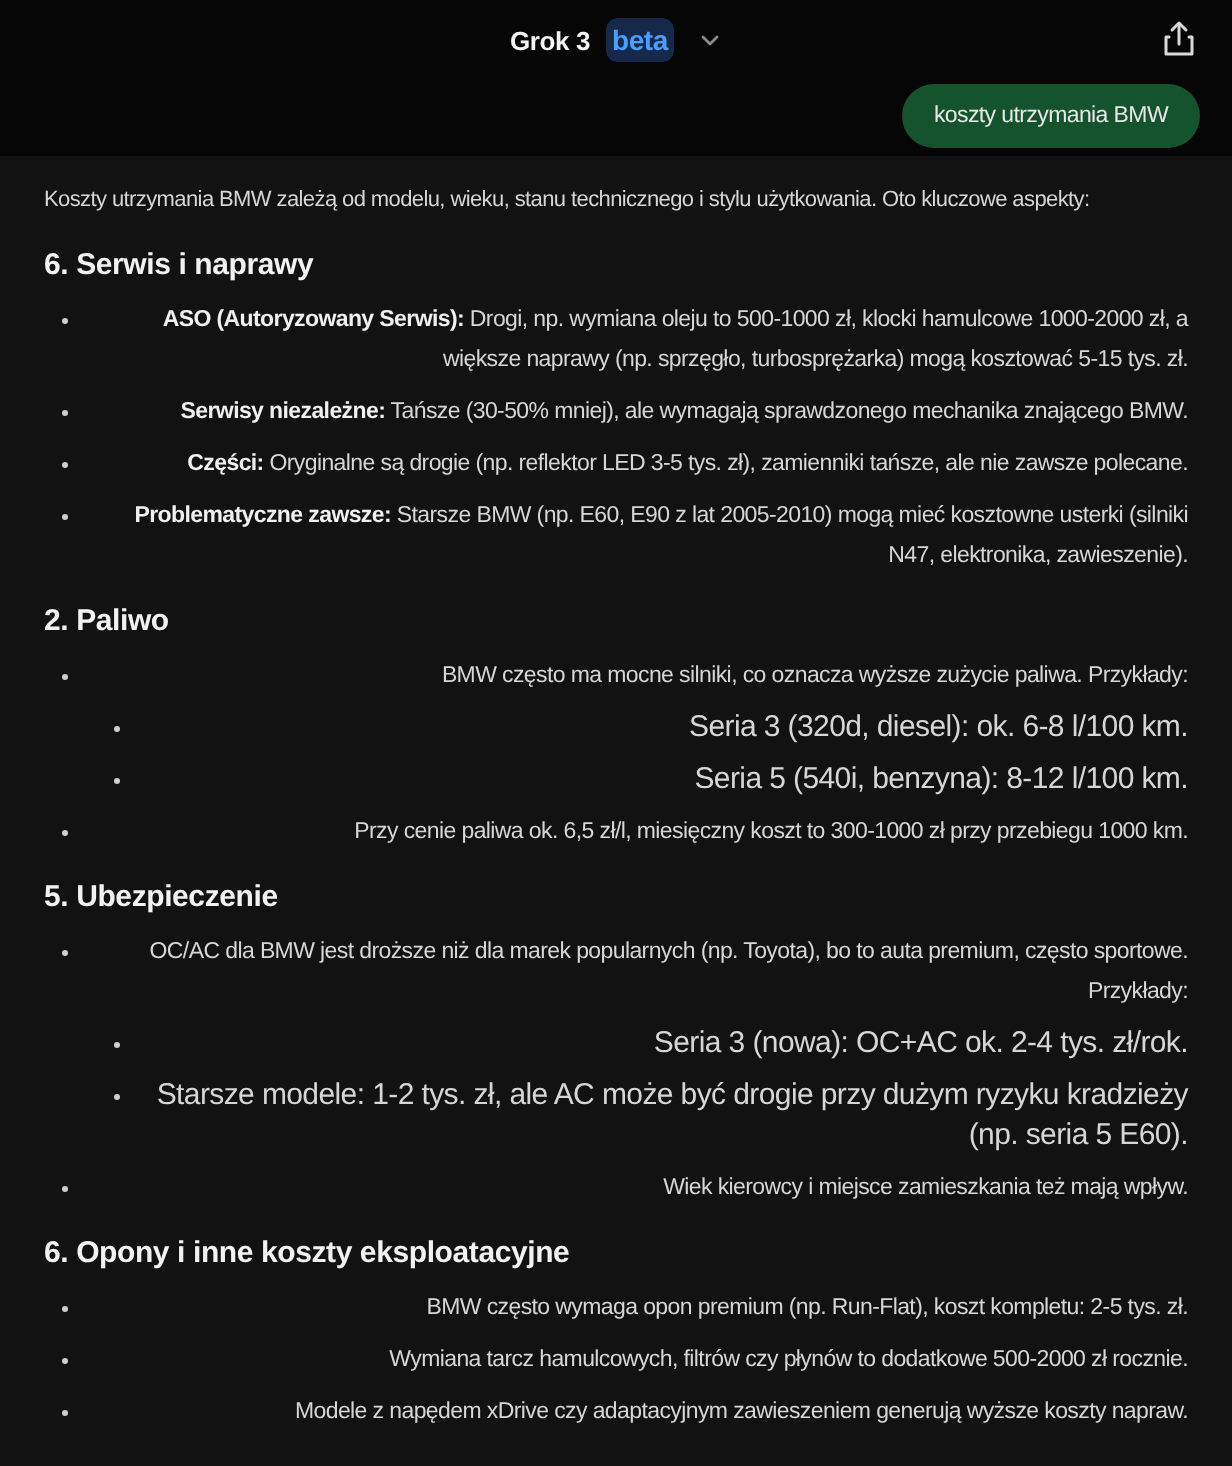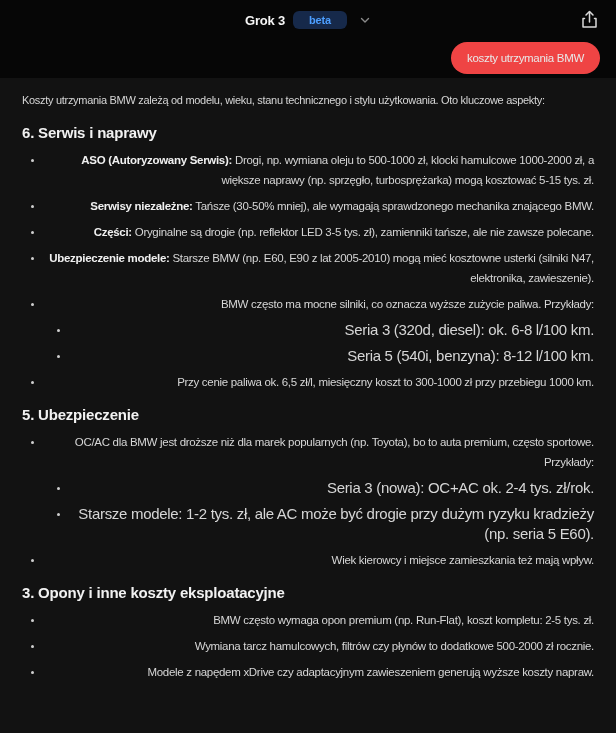--- a/index.html
+++ b/index.html
@@ -38,23 +38,23 @@
   }
   .model-title {
     color: #f5f5f5;
     font-size: 13px;
     font-weight: 700;
     letter-spacing: -0.2px;
   }
   .beta-badge {
     background: #16294a;
     color: #4d9fff;
-    font-size: 11px;
+    font-size: 14px;
     font-weight: 600;
-    padding: 3px 16px;
+    padding: 3px 3px;
     border-radius: 6px;
     letter-spacing: -0.2px;
   }
   .chevron {
     display: flex;
     align-items: center;
     margin-left: 4px;
   }
   .share-button {
     position: absolute;
@@ -70,21 +70,21 @@
     justify-content: center;
     cursor: pointer;
   }
   
   .user-row {
     display: flex;
     justify-content: flex-end;
     padding: 2px 16px 0 16px;
   }
   .user-bubble {
-    background: #ef4444;
+    background: #14532d;
     color: #e8e8e8;
     font-size: 11.5px;
     letter-spacing: -0.3px;
     line-height: 14px;
     padding: 9px 16px;
     border-radius: 18px;
     max-width: 70%;
   }
   
   .conversation {
@@ -194,38 +194,39 @@
   </div>
 
   <main class="conversation">
     <p class="intro">Koszty utrzymania BMW zależą od modelu, wieku, stanu technicznego i stylu użytkowania. Oto kluczowe aspekty:</p>
     <div id="sections">
         <h3 class="section-heading">6. Serwis i naprawy</h3>
         <ul class="bullet-list">
           <li><strong class="bullet-bold">ASO (Autoryzowany Serwis):</strong> Drogi, np. wymiana oleju to 500-1000 zł, klocki hamulcowe 1000-2000 zł, a większe naprawy (np. sprzęgło, turbosprężarka) mogą kosztować 5-15 tys. zł.</li>
           <li><strong class="bullet-bold">Serwisy niezależne:</strong> Tańsze (30-50% mniej), ale wymagają sprawdzonego mechanika znającego BMW.</li>
           <li><strong class="bullet-bold">Części:</strong> Oryginalne są drogie (np. reflektor LED 3-5 tys. zł), zamienniki tańsze, ale nie zawsze polecane.</li>
-          <li><strong class="bullet-bold">Ubezpieczenie modele:</strong> Starsze BMW (np. E60, E90 z lat 2005-2010) mogą mieć kosztowne usterki (silniki N47, elektronika, zawieszenie).</li>
-        </ul>
+          <li><strong class="bullet-bold">Problematyczne zawsze:</strong> Starsze BMW (np. E60, E90 z lat 2005-2010) mogą mieć kosztowne usterki (silniki N47, elektronika, zawieszenie).</li>
+        </ul>
+        <h3 class="section-heading">2. Paliwo</h3>
         <ul class="bullet-list">
           <li>BMW często ma mocne silniki, co oznacza wyższe zużycie paliwa. Przykłady:<ul class="sub">
               <li>Seria 3 (320d, diesel): ok. 6-8 l/100 km.</li>
               <li>Seria 5 (540i, benzyna): 8-12 l/100 km.</li>
             </ul></li>
           <li>Przy cenie paliwa ok. 6,5 zł/l, miesięczny koszt to 300-1000 zł przy przebiegu 1000 km.</li>
         </ul>
         <h3 class="section-heading">5. Ubezpieczenie</h3>
         <ul class="bullet-list">
           <li>OC/AC dla BMW jest droższe niż dla marek popularnych (np. Toyota), bo to auta premium, często sportowe. Przykłady:<ul class="sub">
               <li>Seria 3 (nowa): OC+AC ok. 2-4 tys. zł/rok.</li>
               <li>Starsze modele: 1-2 tys. zł, ale AC może być drogie przy dużym ryzyku kradzieży (np. seria 5 E60).</li>
             </ul></li>
           <li>Wiek kierowcy i miejsce zamieszkania też mają wpływ.</li>
         </ul>
-        <h3 class="section-heading">3. Opony i inne koszty eksploatacyjne</h3>
+        <h3 class="section-heading">6. Opony i inne koszty eksploatacyjne</h3>
         <ul class="bullet-list">
           <li>BMW często wymaga opon premium (np. Run-Flat), koszt kompletu: 2-5 tys. zł.</li>
           <li>Wymiana tarcz hamulcowych, filtrów czy płynów to dodatkowe 500-2000 zł rocznie.</li>
           <li>Modele z napędem xDrive czy adaptacyjnym zawieszeniem generują wyższe koszty napraw.</li>
         </ul>
       </div>
   </main>
 
 </div>
 

